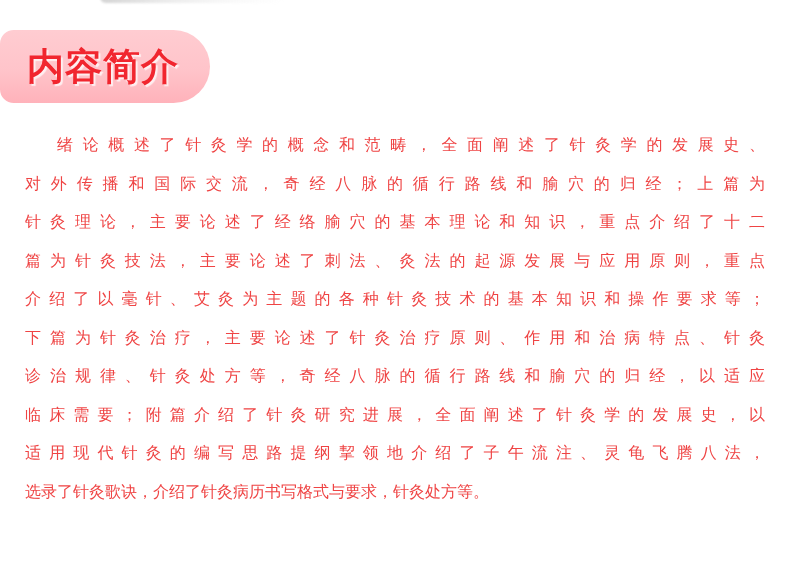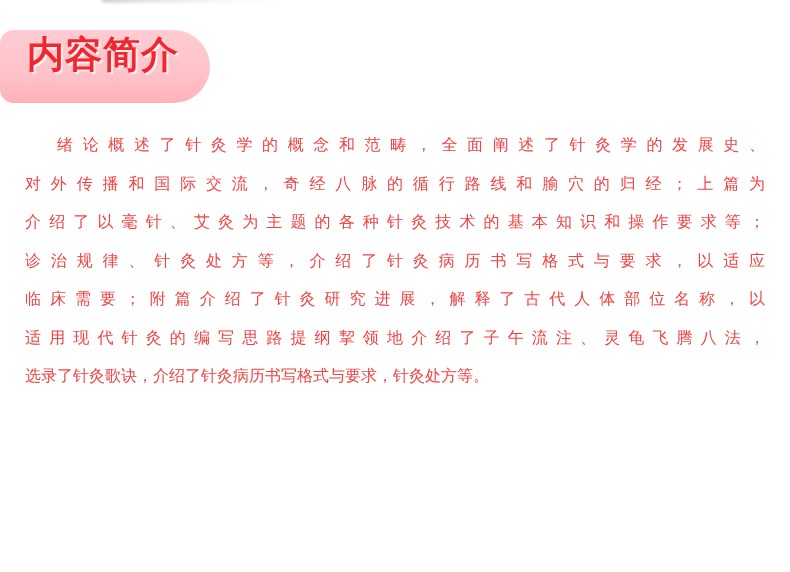--- a/index.html
+++ b/index.html
@@ -31,21 +31,21 @@
   .badge {
     position: absolute;
     top: 30px;
     left: 0;
     width: 210px;
     height: 73px;
     box-sizing: border-box;
     background: linear-gradient(180deg, #ffccd1 0%, #ffc4ca 55%, #ffb2ba 100%);
     border-radius: 14px 37px 37px 14px;
     display: flex;
-    align-items: flex-start;
+    align-items: center;
     padding-left: 27px;
   }
   .badge-text {
     font-size: 37px;
     font-weight: bold;
     letter-spacing: 1px;
     color: #f1262f;
     text-shadow: 2px 2px 1px rgba(255,255,255,0.75);
     white-space: nowrap;
   }
@@ -78,20 +78,23 @@
 
   <div class="top-artifact"></div>
 
   <div class="badge">
     <span class="badge-text">内容简介</span>
   </div>
 
   <div class="intro-text">
     <div class="intro-line first">绪论概述了针灸学的概念和范畴，全面阐述了针灸学的发展史、</div>
     <div class="intro-line">对外传播和国际交流，奇经八脉的循行路线和腧穴的归经；上篇为</div>
+    <div class="intro-line">针灸理论，主要论述了经络腧穴的基本理论和知识，重点介绍了十二</div>
+    <div class="intro-line">篇为针灸技法，主要论述了刺法、灸法的起源发展与应用原则，重点</div>
     <div class="intro-line">介绍了以毫针、艾灸为主题的各种针灸技术的基本知识和操作要求等；</div>
-    <div class="intro-line">诊治规律、针灸处方等，介绍了针灸病历书写格式与要求，以适应</div>
-    <div class="intro-line">临床需要；附篇介绍了针灸研究进展，解释了古代人体部位名称，以</div>
+    <div class="intro-line">下篇为针灸治疗，主要论述了针灸治疗原则、作用和治病特点、针灸</div>
+    <div class="intro-line">诊治规律、针灸处方等，奇经八脉的循行路线和腧穴的归经，以适应</div>
+    <div class="intro-line">临床需要；附篇介绍了针灸研究进展，全面阐述了针灸学的发展史，以</div>
     <div class="intro-line">适用现代针灸的编写思路提纲挈领地介绍了子午流注、灵龟飞腾八法，</div>
     <div class="intro-line last">选录了针灸歌诀，介绍了针灸病历书写格式与要求，针灸处方等。</div>
   </div>
 
 </div>
 
 </body></html>

